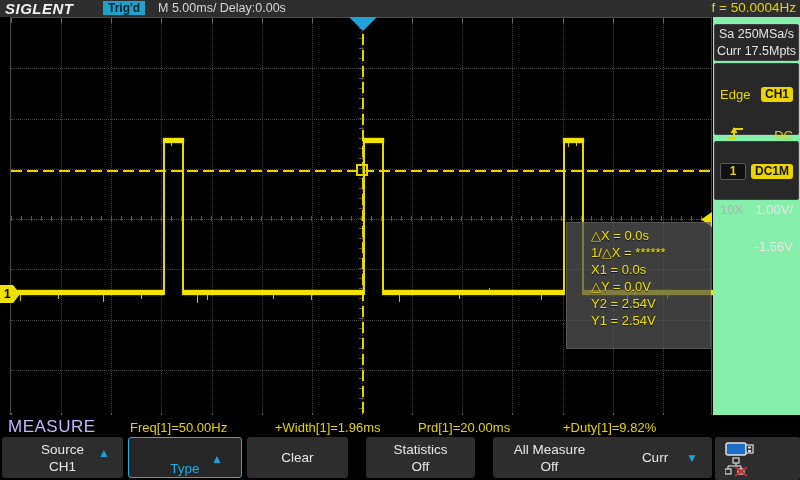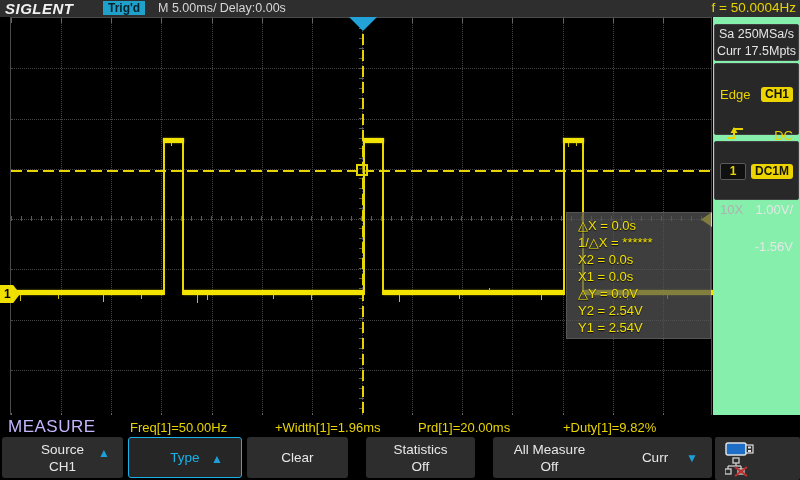--- a/index.html
+++ b/index.html
@@ -35,23 +35,23 @@
   .cursor-square{position:absolute;left:345px;top:146px;width:12px;height:12px;box-sizing:border-box;
             border:2px solid #e6d400;background:rgba(0,0,0,.35);z-index:3;}
   .trig-pos{position:absolute;left:338px;top:-1px;width:28px;height:14px;background:#22a2d8;
             clip-path:polygon(0 0,100% 0,50% 100%);z-index:7;}
   .trig-level{position:absolute;right:-1px;top:194px;width:11px;height:15px;background:#f0e000;
             clip-path:polygon(0 50%,100% 0,100% 100%);z-index:8;}
   .ch-marker{position:absolute;left:0;top:285px;width:20px;height:18px;background:#f0e000;z-index:7;
             clip-path:polygon(0 0,66% 0,100% 50%,66% 100%,0 100%);
             color:#000;font-size:12px;font-weight:bold;line-height:18px;text-align:left;padding-left:4px;box-sizing:border-box;}
   
-  .cursor-box{position:absolute;left:566px;top:212px;width:145px;height:127px;z-index:5;
+  .cursor-box{position:absolute;left:566px;top:222px;width:145px;height:127px;z-index:5;
               background:rgba(86,86,86,.72);border:1px solid rgba(130,130,130,.35);box-sizing:border-box;
-              padding:4px 0 0 11px;}
+              padding:4px 0 0 24px;}
   .cursor-box .cline{display:block;font-size:13px;line-height:17px;color:#f0e000;
               text-shadow:0 1px 1px rgba(0,0,0,.8);position:relative;z-index:7;}
   
   .sidebar{position:absolute;left:713px;top:17px;width:87px;height:398px;background:#86efac;z-index:10;}
   .sb-box{position:absolute;left:1px;width:85px;background:#282828;border:1px solid #404040;
           border-radius:2px;box-sizing:border-box;}
   .sb-acq{top:7px;height:37px;color:#e4e4e4;font-size:12.5px;line-height:17px;text-align:center;padding-top:1px;}
   .sb-trig{top:46px;height:72px;}
   .sb-ch{top:124px;height:59px;}
   .sb-row{display:flex;justify-content:space-between;align-items:center;padding:1px 5px;height:22px;box-sizing:border-box;margin-top:19px;}
@@ -64,21 +64,21 @@
            width:24px;text-align:center;line-height:15px;border-radius:2px;}
   
   .measure-bar{position:absolute;left:0;top:415px;width:800px;height:22px;background:#000;z-index:9;}
   .measure-title{position:absolute;left:8px;top:2px;font-size:17px;color:#c4b5fd;letter-spacing:.5px;}
   .mitem{position:absolute;top:5px;font-size:13px;color:#e8d400;}
   
   .menu-bar{position:absolute;left:0;top:437px;width:800px;height:43px;background:#000;z-index:10;}
   .skey{position:absolute;top:0;height:41px;background:#2d2d2d;border-radius:3px;color:#e8e8e8;
         font-size:13.5px;display:flex;flex-direction:column;justify-content:center;align-items:center;
         line-height:17px;box-sizing:border-box;}
-  .skey.selected{color:#1ab0e8;border:1px solid #1ab0e8;background:#262626;}
+  .skey.selected{color:#1ab0e8;border:1px solid #1ab0e8;background:#262626;justify-content:flex-end;}
   .arrow{position:absolute;color:#1ba0d8;font-size:12px;}
   .io-area{position:absolute;left:715px;top:0;width:85px;height:43px;background:#2d2d2d;border-radius:2px;}
 </style>
 </head>
 <body>
 
 <div class="screen">
 
   <div class="topbar">
     <span class="logo">SIGLENT</span>
@@ -154,21 +154,20 @@
     <div class="cursor-square"></div>
     <div class="trig-pos"></div>
     <div class="trig-level"></div>
   </div>
 
   <div class="ch-marker">1</div>
 
   <div class="cursor-box">
     <span class="cline">△X = 0.0s</span>
     <span class="cline">1/△X = ******</span>
-    <span class="cline">X2 = 0.0s</span>
     <span class="cline">X1 = 0.0s</span>
     <span class="cline">△Y = 0.0V</span>
     <span class="cline">Y2 = 2.54V</span>
     <span class="cline">Y1 = 2.54V</span>
   </div>
 
   <div class="sidebar">
     <div class="sb-box sb-acq">
       <div>Sa 250MSa/s</div>
       <div>Curr 17.5Mpts</div>

